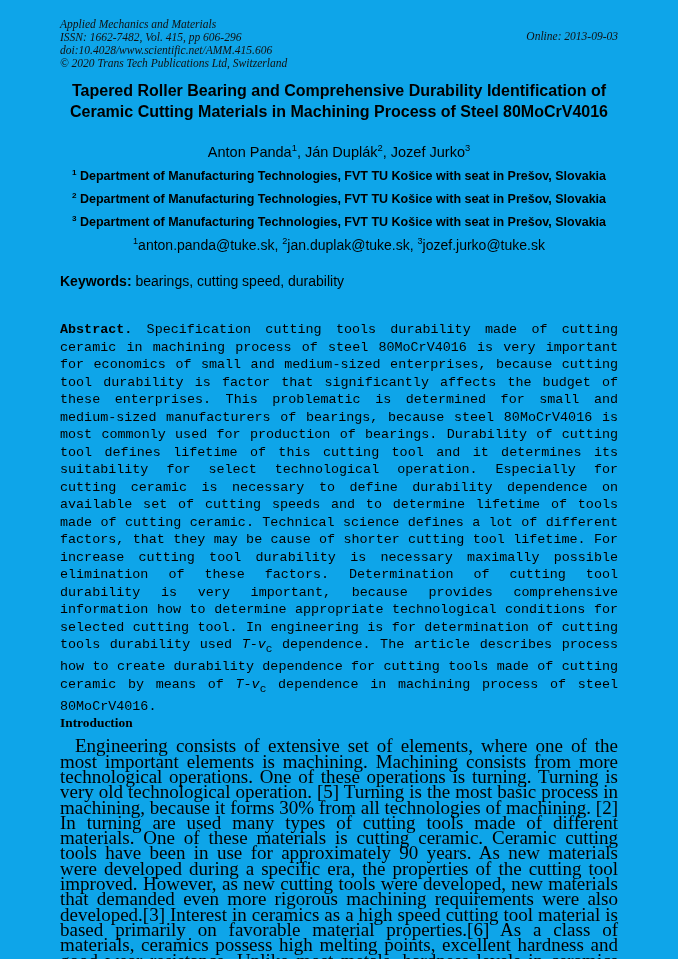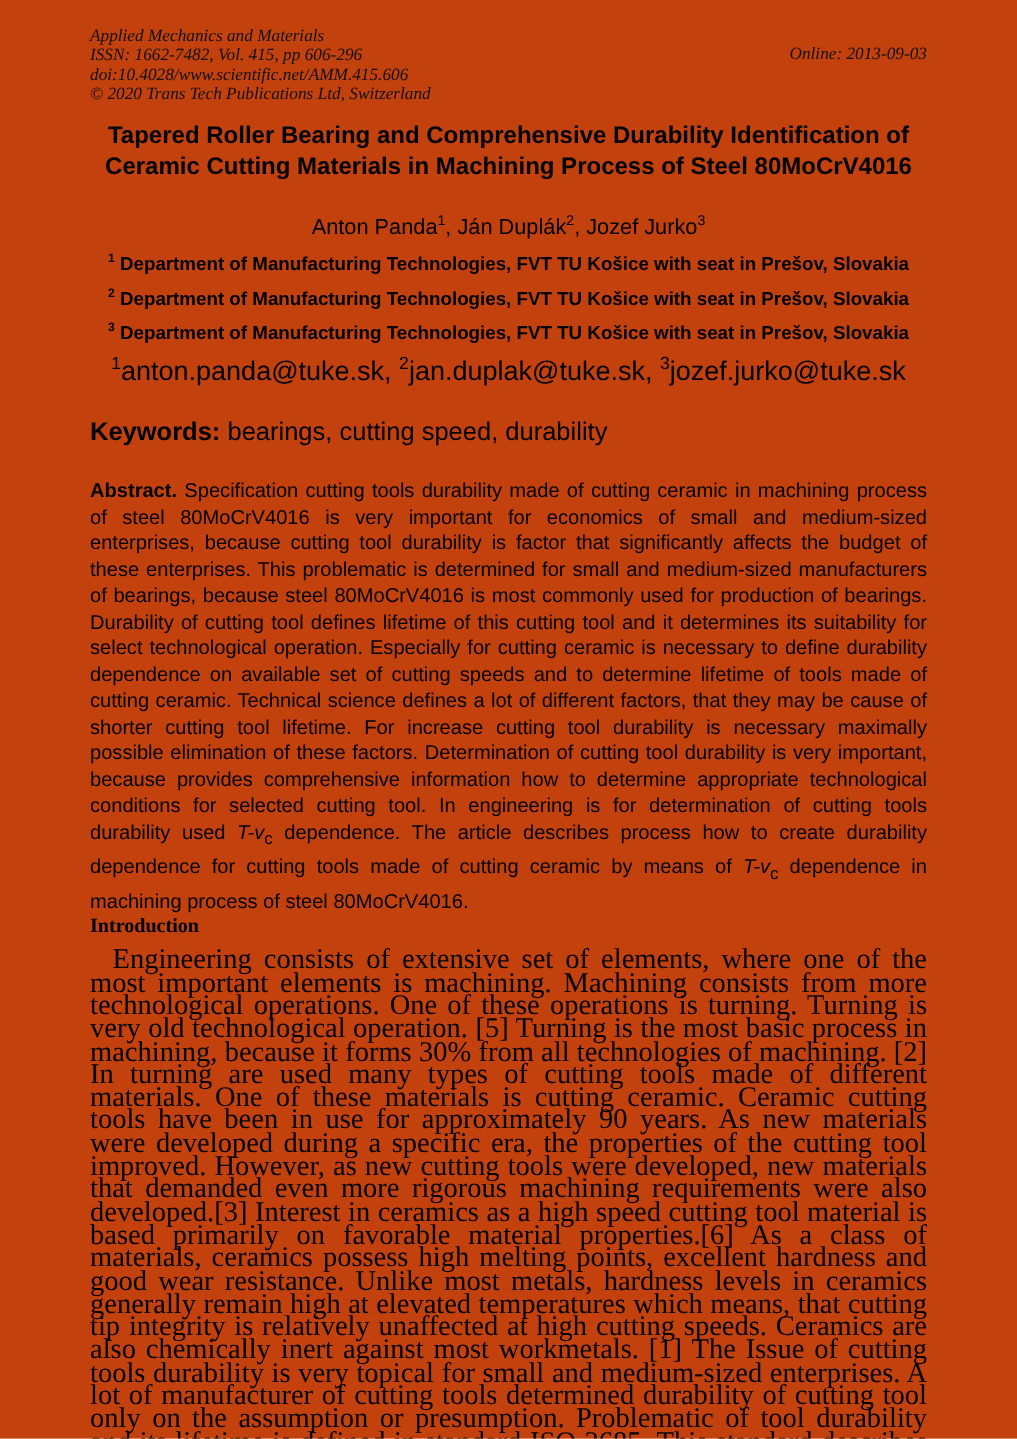--- a/index.html
+++ b/index.html
@@ -7,21 +7,21 @@
     width: 678px; height: 959px;
     background: #ffffff;
     color: #111111;
     font-family: "Liberation Serif", serif;
     overflow: hidden;
   }
   .page {
     box-sizing: border-box;
     width: 678px; height: 959px;
     padding: 18px 60px 0 60px;
-    background: #c2410c;
+    background: #0ea5e9;
   }
   
   .pdf-header {
     position: relative;
     font-family: "Liberation Serif", serif;
     font-style: italic;
     font-size: 11.5px;
     line-height: 13px;
     color: #111111;
   }
@@ -51,36 +51,36 @@
     text-align: center;
     font-family: "Liberation Sans", sans-serif;
     font-size: 12.5px;
     color: #000000;
     font-weight: bold;
   }
   .emails {
     margin-top: 8px;
     text-align: center;
     font-family: "Liberation Sans", sans-serif;
-    font-size: 18px;
+    font-size: 14px;
     color: #000000;
   }
   sup { font-size: 0.65em; line-height: 0; }
   
   .keywords {
     margin-top: 20px;
     font-family: "Liberation Sans", sans-serif;
-    font-size: 17px;
+    font-size: 14px;
     color: #000000;
   }
   .keywords .kw-label { font-weight: bold; }
   
   .abstract {
-    margin-top: 20px;
-    font-family: Liberation Sans, sans-serif;
+    margin-top: 32px;
+    font-family: Liberation Mono, monospace;
     font-size: 13.4px;
     line-height: 17.5px;
     text-align: justify;
     color: #000000;
   }
   .abstract .abs-label { font-weight: bold; }
   
   .section-heading {
     font-family: Liberation Serif, serif;
     font-weight: bold;

